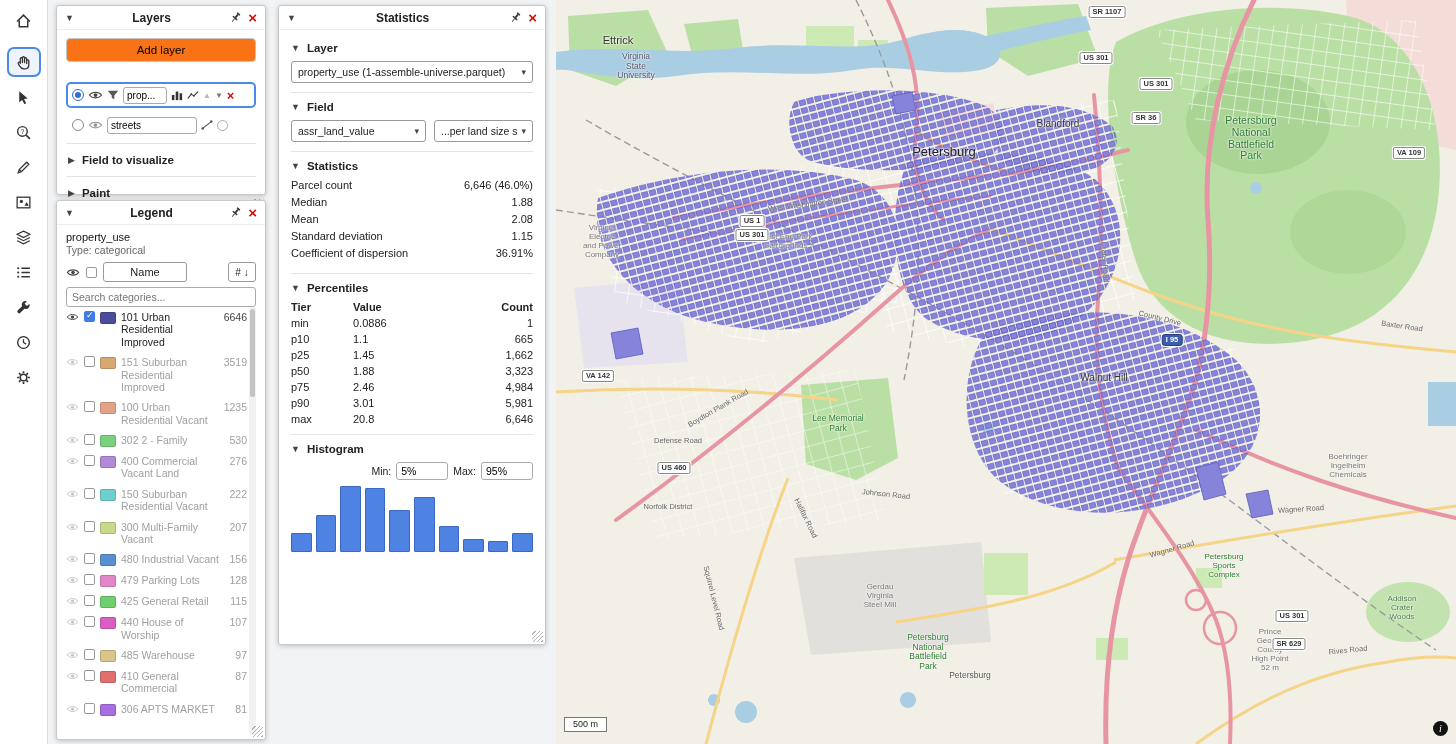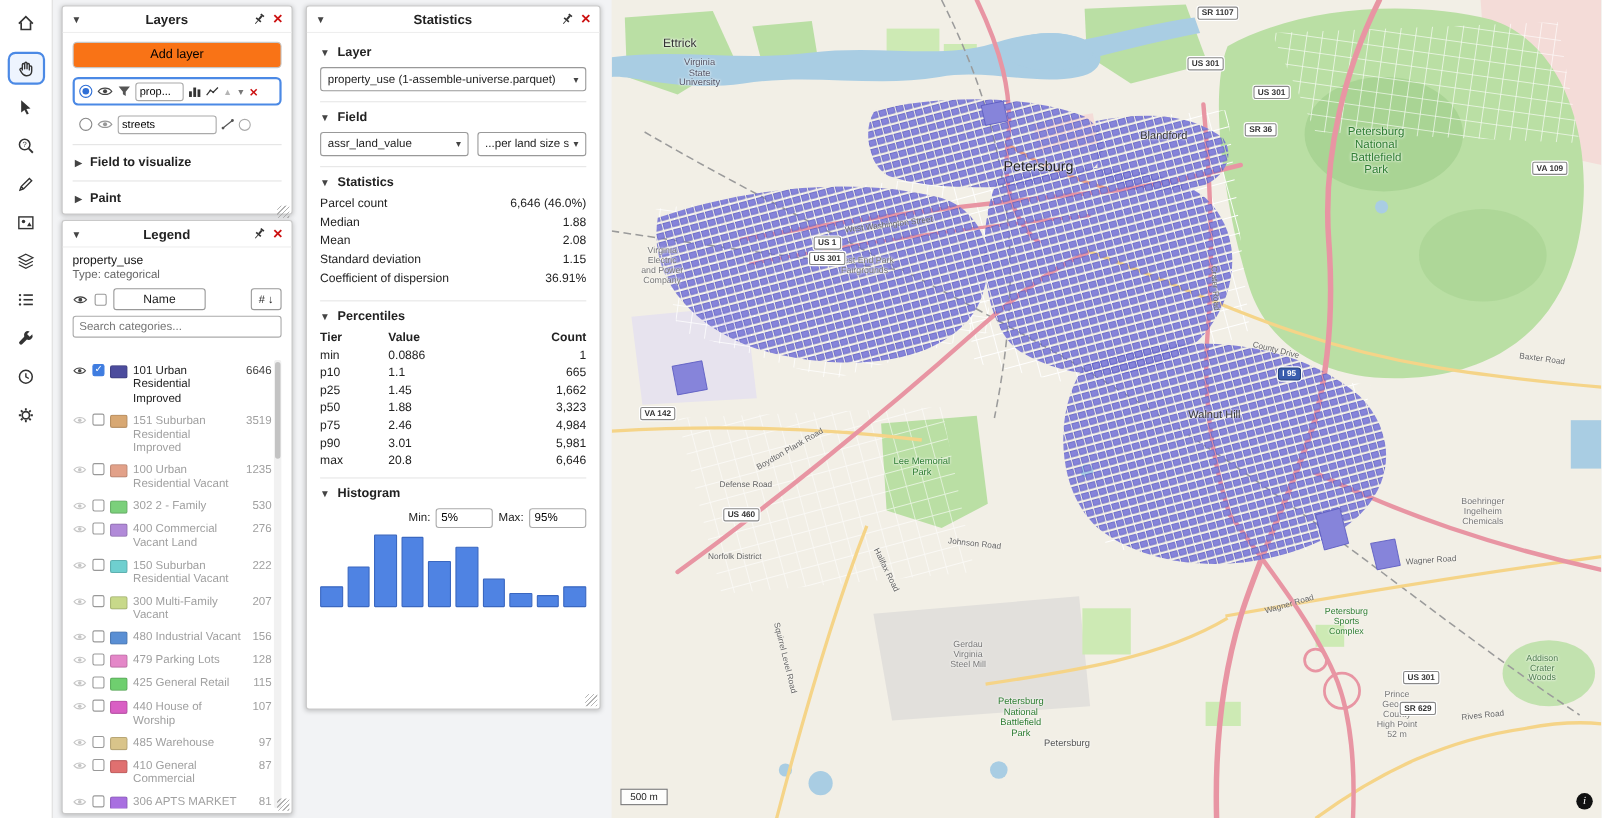--- a/index.html
+++ b/index.html
@@ -23,21 +23,21 @@
   .grip { position:absolute; right:2px; bottom:2px; width:11px; height:11px; background:repeating-linear-gradient(135deg,transparent 0 2px,#9a9a9a 2px 3px); opacity:.75; cursor:nwse-resize; }
 
   .panel-layers { left:56px; top:5px; width:210px; height:190px; }
   .panel-legend { left:56px; top:200px; width:210px; height:540px; }
   .panel-stats  { left:278px; top:5px; width:268px; height:640px; }
 
   
   .layers-body { padding:8px 9px; position:relative; flex:1; }
   .btn-addlayer { width:100%; height:24px; background:#f97316; border:1px solid #c6c6c6; border-radius:4px; font-size:11.5px; cursor:pointer; margin-bottom:8px; font-family:inherit; }
   .layer-row { display:flex; align-items:center; gap:4px; padding:2px 4px; height:26px; border:2px solid transparent; border-radius:5px; margin-bottom:4px; }
-  .layer-row.selected { border-color:#4b89e5; }
+  .layer-row.selected { border-color:#4b89e5;margin-top:12px; }
   .radio { width:12px; height:12px; border:1.5px solid #888; border-radius:50%; flex:0 0 auto; position:relative; cursor:pointer; }
   .radio.checked { border-color:#2f6fd6; }
   .radio.checked::after { content:""; position:absolute; left:2px; top:2px; width:6px; height:6px; border-radius:50%; background:#2f6fd6; }
   .mini-input { height:17px; border:1px solid #aaa; border-radius:3px; font-size:10px; padding:0 3px; font-family:inherit; min-width:0; }
   .w-prop { width:44px; }
   .w-streets { width:90px; }
   .tri { font-size:8px; cursor:pointer; }
   .tri.up { color:#b5b5b5; } .tri.down { color:#777; }
   .ring { width:11px; height:11px; border:1.5px solid #aaa; border-radius:50%; cursor:pointer; }
   .hr { border-top:1px solid #e4e4e4; margin:5px 0; }
@@ -47,21 +47,21 @@
   
   .legend-body { padding:6px 9px 4px 9px; display:flex; flex-direction:column; flex:1; min-height:0; position:relative; }
   .legend-layer { font-size:11px; color:#111; }
   .legend-type { font-size:10.5px; color:#666; margin:1px 0 6px 0; }
   .legend-controls { display:flex; align-items:center; gap:6px; margin-bottom:5px; }
   .cb { width:11px; height:11px; border:1.5px solid #999; border-radius:2px; flex:0 0 auto; position:relative; cursor:pointer; background:#fff; }
   .cb.checked { background:#3f7de0; border-color:#3f7de0; }
   .cb.checked::after { content:"✓"; position:absolute; left:1px; top:-2px; color:#fff; font-size:9px; }
   .name-box { width:84px; height:20px; border:1px solid #999; border-radius:3px; display:flex; align-items:center; justify-content:center; font-size:11px; cursor:pointer; }
   .sort-btn { margin-left:auto; width:28px; height:20px; border:1px solid #999; border-radius:3px; display:flex; align-items:center; justify-content:center; font-size:10px; cursor:pointer; }
-  .search-input { width:100%; height:20px; border:1px solid #aaa; border-radius:3px; font-size:10.5px; padding:0 5px; font-family:inherit; margin-bottom:20px; }
+  .search-input { width:100%; height:20px; border:1px solid #aaa; border-radius:3px; font-size:10.5px; padding:0 5px; font-family:inherit; margin-bottom:0; }
   .cat-list { flex:1; min-height:0; overflow:hidden; position:relative; padding-right:9px; }
   .cat-row { display:flex; align-items:flex-start; gap:5px; padding:4px 0; cursor:pointer; }
   .cat-row .icn { margin-top:1px; }
   .swatch { width:16px; height:12px; border-radius:2px; flex:0 0 auto; margin-top:1px; border:1px solid rgba(0,0,0,.15); cursor:pointer; }
   .cat-label { font-size:10.5px; line-height:1.18; flex:1; }
   .cat-count { font-size:10.5px; color:#444; margin-left:4px; }
   .cat-row.dim .cat-label, .cat-row.dim .cat-count { color:#a0a0a0; }
   .cat-row.dim .icn { opacity:.3; }
   .vscroll { position:absolute; right:0; top:0; bottom:0; width:7px; background:#f1f1f1; border-radius:3px; cursor:pointer; }
   .vthumb { position:absolute; top:2px; left:1px; width:5px; height:88px; background:#c3c3c3; border-radius:3px; }

